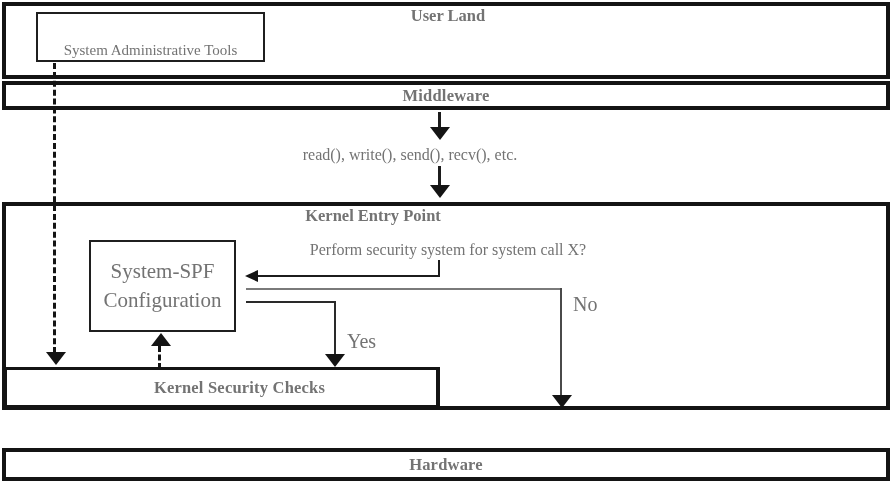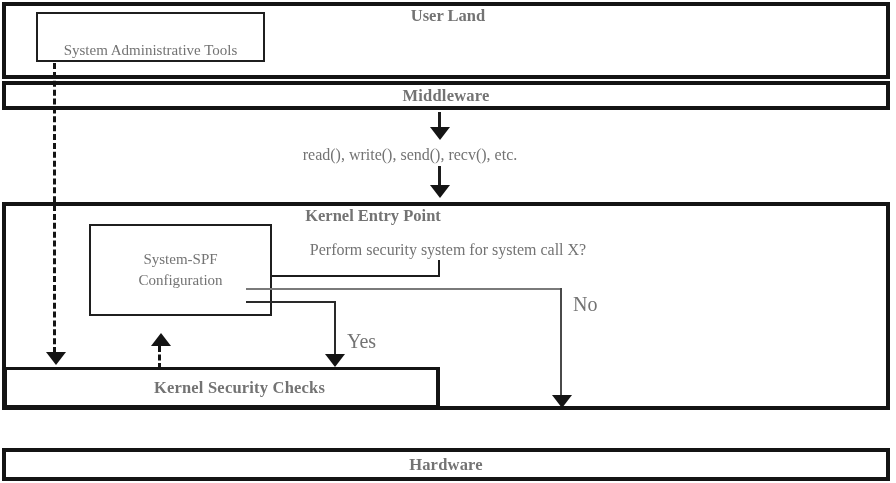--- a/index.html
+++ b/index.html
@@ -37,22 +37,22 @@
   .arrow1-head{left:430px;top:127px;}
   .syscalls{left:0;top:146px;width:820px;font-size:16px;}
   .arrow2-line{left:438px;top:166px;width:3px;height:20px;}
   .arrow2-head{left:430px;top:185px;}
   .kernel{left:2px;top:202px;width:888px;height:208px;}
   .kernel-title{left:0;top:206px;width:720px;font-weight:bold;font-size:16.5px;margin-left:13px;}
   .question{left:0;top:241px;width:896px;font-size:16px;}
   .elbow-v{left:438px;top:260px;width:2px;height:17px;}
   .elbow-h{left:256px;top:275px;width:184px;height:2px;}
   .elbow-head{left:245px;top:270px;}
-  .spf{left:89px;top:224px;width:183px;height:92px;display:flex;
-       align-items:center;justify-content:center;font-size:15px;line-height:1.4;}
+  .spf{left:89px;top:240px;width:147px;height:92px;display:flex;
+       align-items:center;justify-content:center;font-size:21px;line-height:1.4;}
   .spf span{display:block;max-width:120px;}
   .no-h{left:246px;top:288px;width:316px;height:2px;background:#7a7a7a;}
   .no-v{left:560px;top:288px;width:2px;height:108px;background:#4a4a4a;}
   .no-head{left:552px;top:395px;}
   .no-label{left:573px;top:293px;font-size:20px;}
   .yes-h{left:246px;top:301px;width:89px;height:2px;background:#2a2a2a;}
   .yes-v{left:334px;top:301px;width:2px;height:54px;background:#2a2a2a;}
   .yes-head{left:325px;top:354px;}
   .yes-label{left:347px;top:330px;font-size:20px;}
   .dash-admin{left:53px;top:63px;height:290px;}

